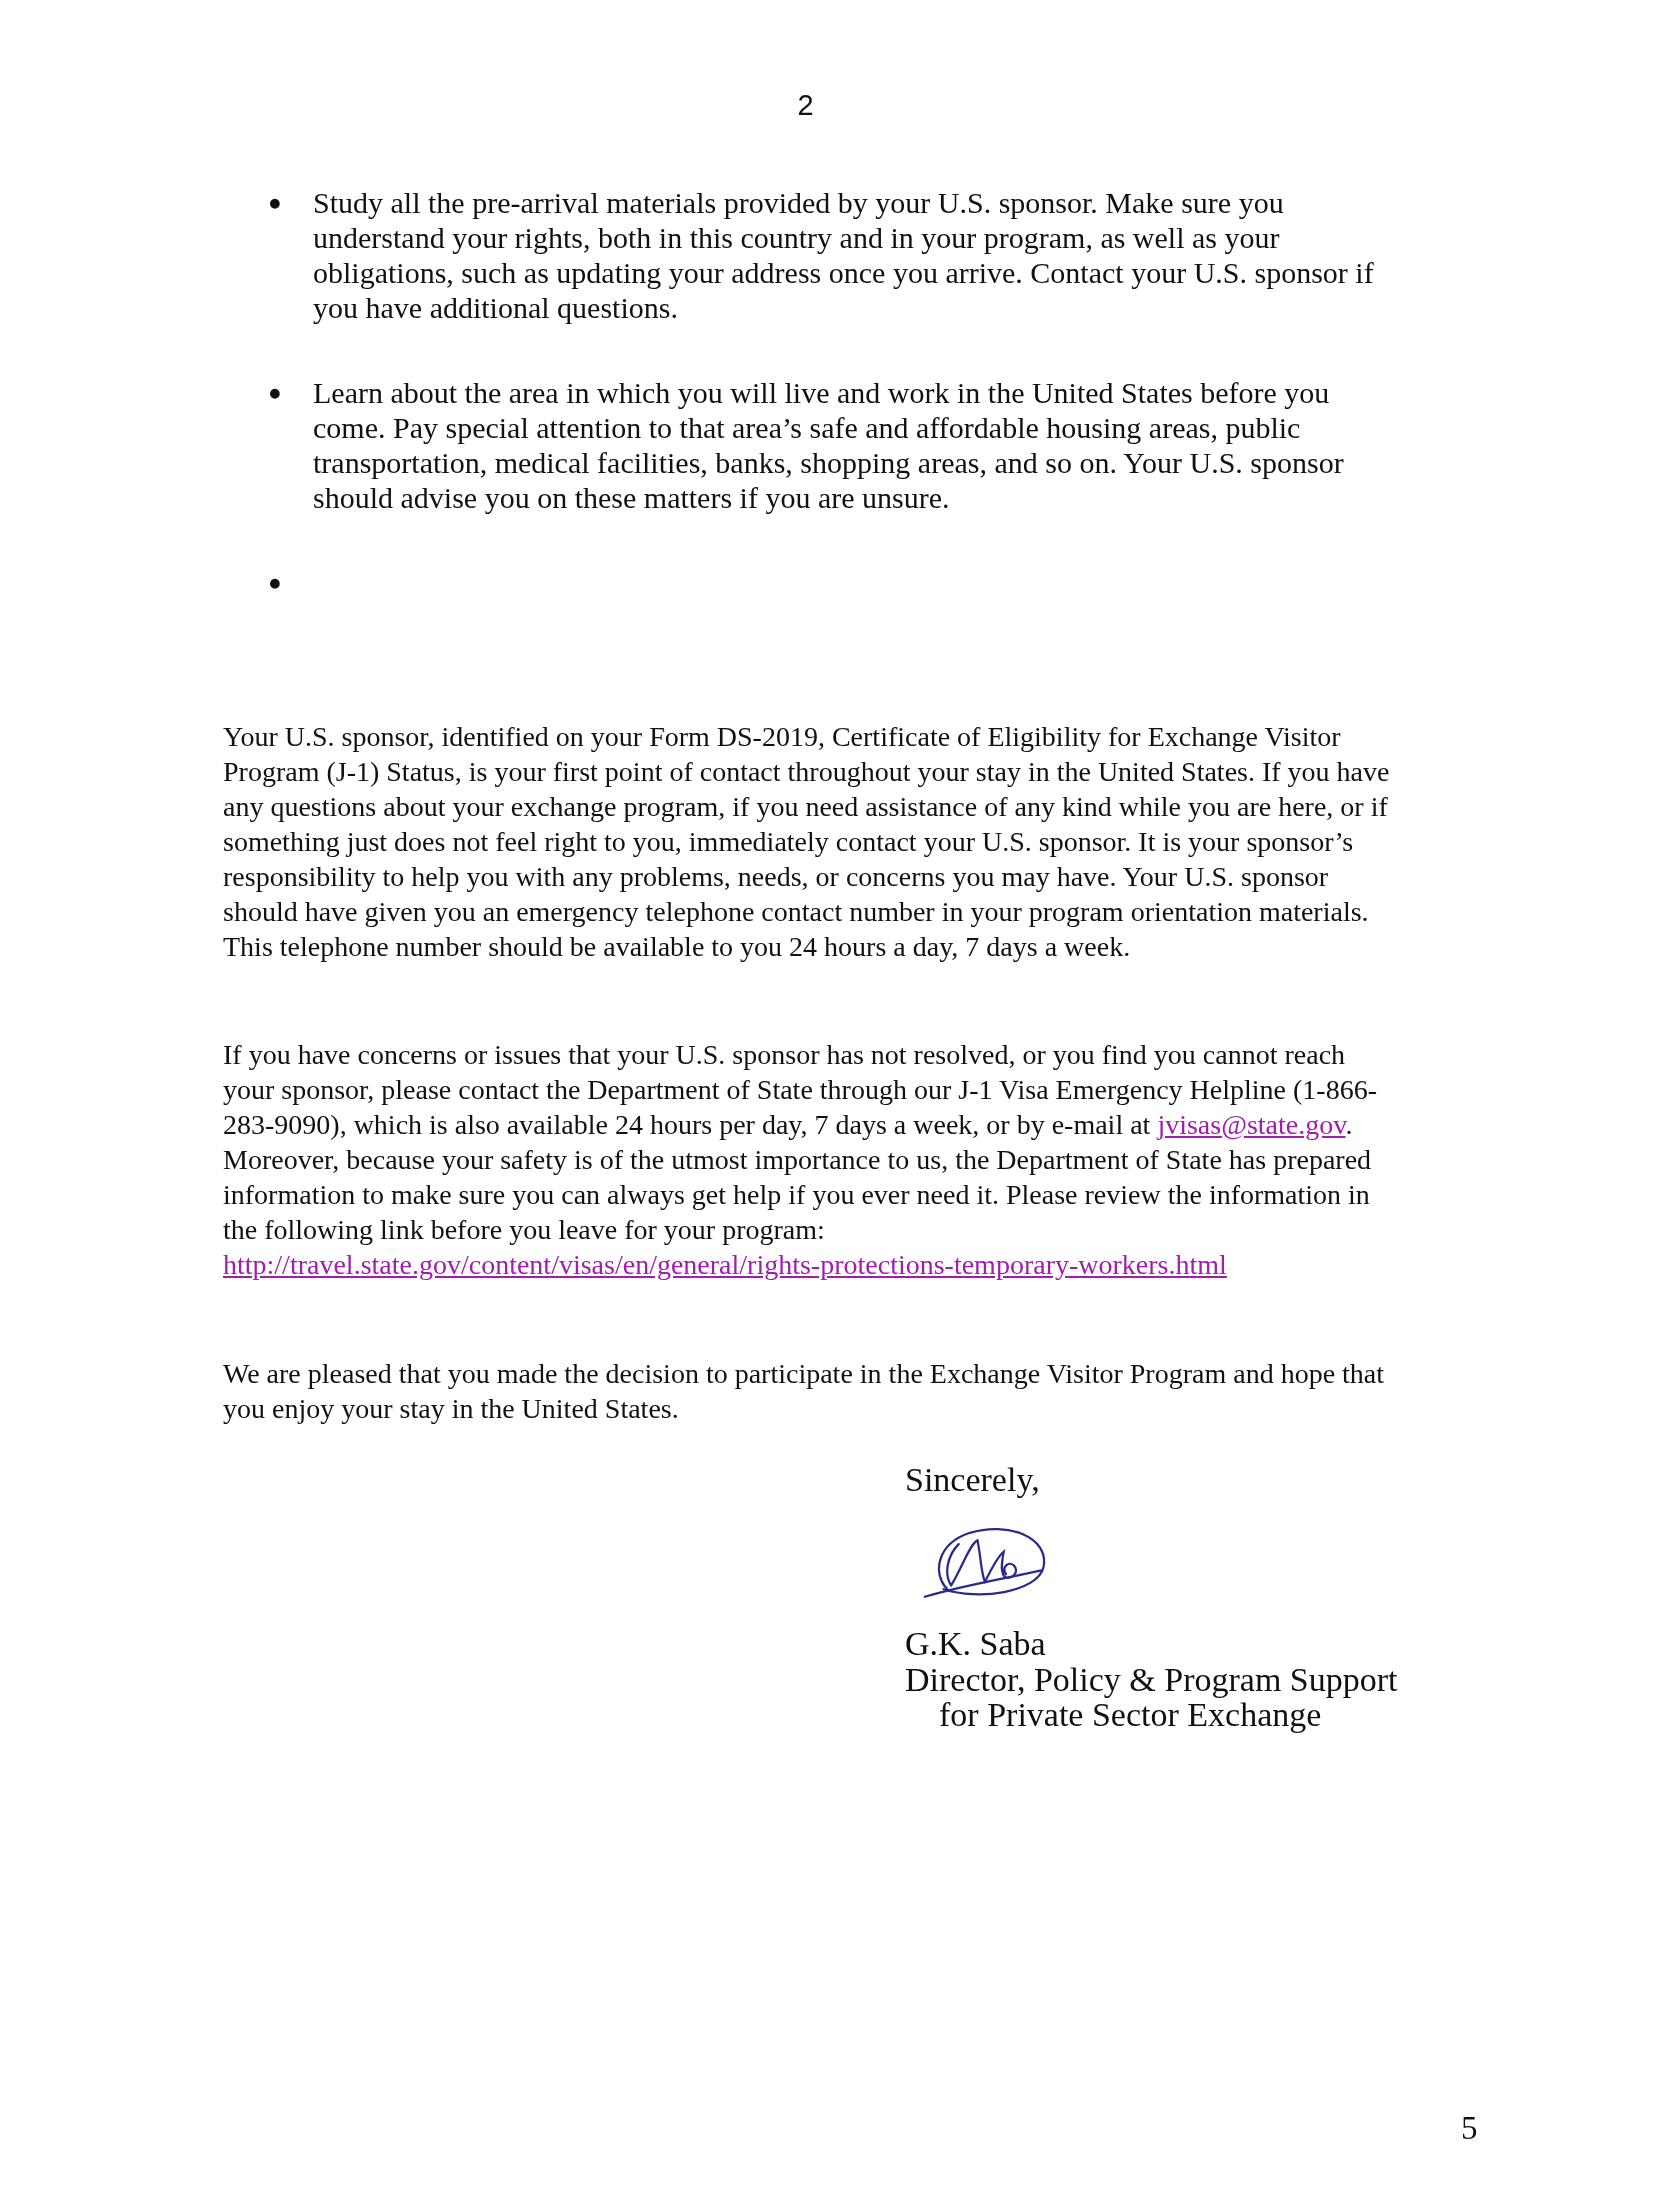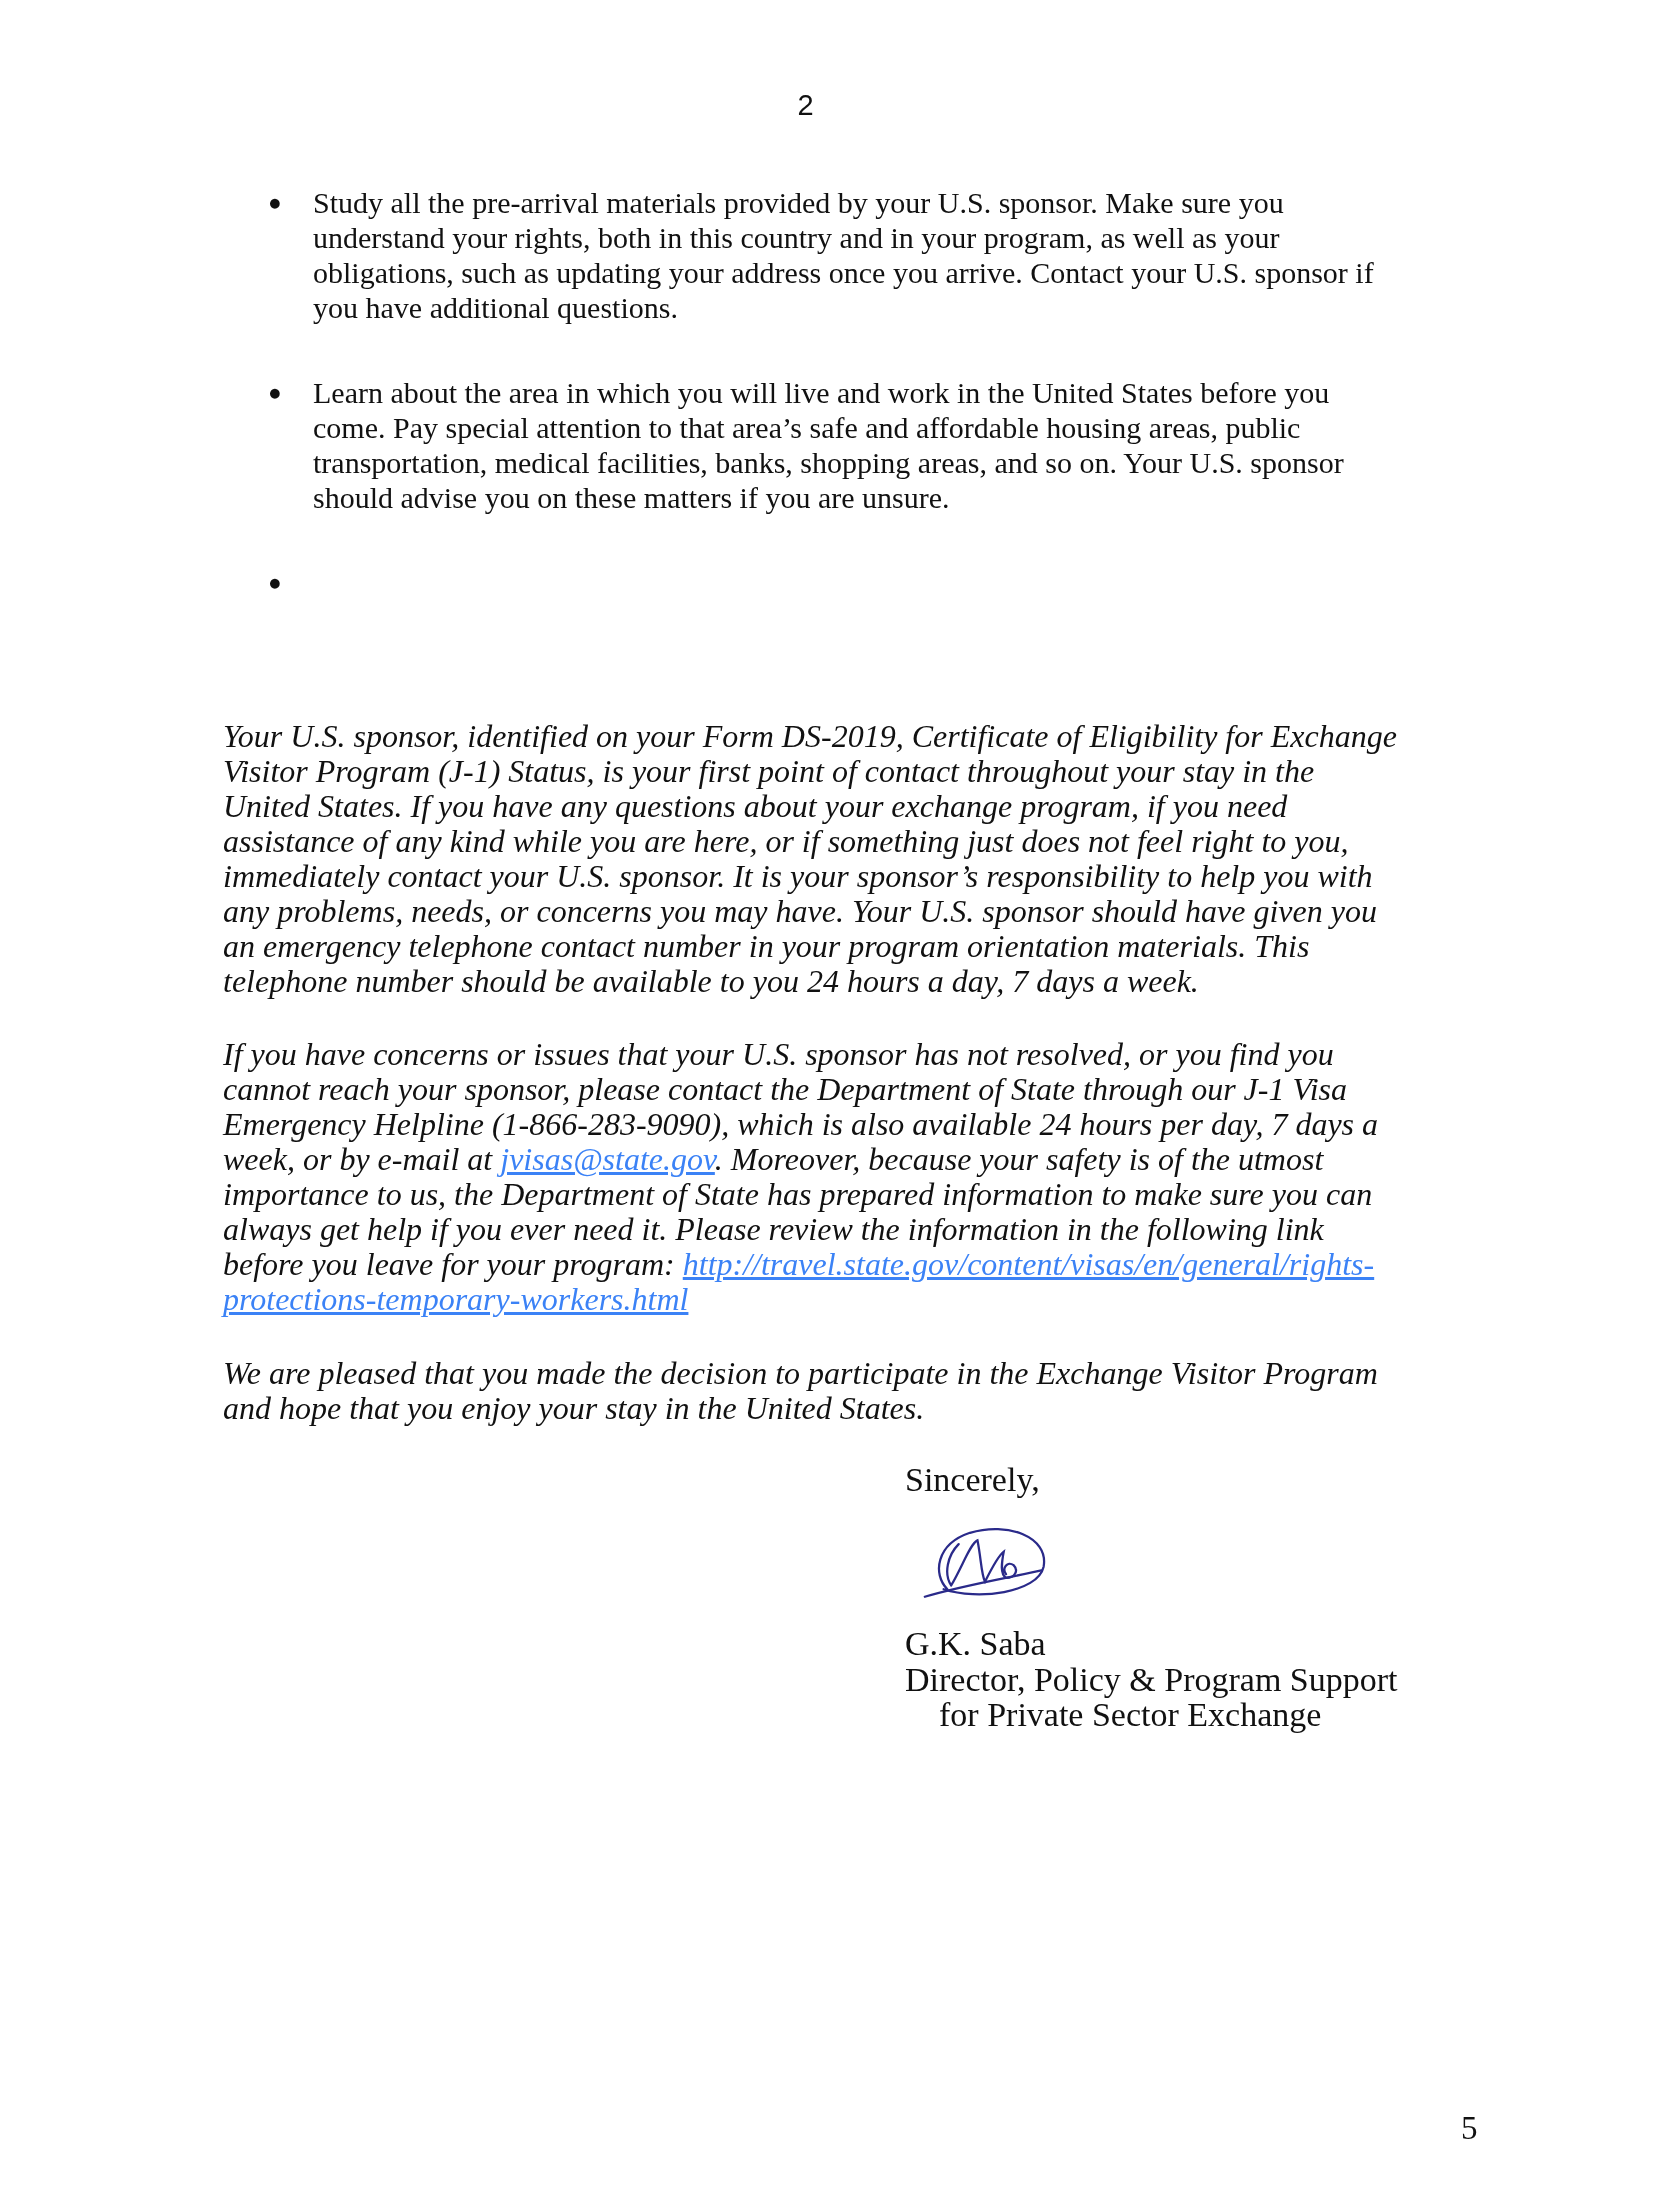--- a/index.html
+++ b/index.html
@@ -1,22 +1,22 @@
 <!DOCTYPE html>
 <html style="font-size:12px"><head>
 <meta charset="utf-8">
 <style>
   html,body{margin:0;padding:0;background:#fff;}
   body{width:1675px;height:2194px;position:relative;overflow:hidden;font-family:"Liberation Serif","DejaVu Serif",serif;color:#111;}
   .top-num{position:absolute;left:0;width:1611px;text-align:center;top:89px;font-family:"Liberation Sans","DejaVu Sans",sans-serif;font-size:29px;}
   .bullets{position:absolute;left:268px;top:185px;width:1133px;margin:0;padding:0;list-style:none;}
   .bullets li{position:relative;padding-left:45px;font-size:30px;line-height:35px;margin-bottom:50px;}
   .bullets li .dot{position:absolute;left:0;top:0;font-size:22.7px;}
-  .para{position:absolute;left:223px;width:1178px;font-size:32px;line-height:35px;margin:0;font-style:italic;}
-  a{color:#3b82f6;text-decoration:underline;margin-top:30px;}
+  .para{position:absolute;left:223px;width:1178px;font-size:28px;line-height:35px;margin:0;}
+  a{color:#a21caf;text-decoration:underline;margin-top:30px;}
   .closing{position:absolute;left:905px;font-size:34px;line-height:35px;}
   .sig{position:absolute;left:917px;top:1514px;width:151px;height:94px;}
   .bottom-num{position:absolute;left:1461px;top:2110px;font-size:33px;}
 </style>
 </head>
 <body>
 
 <div class="top-num">2</div>
 
 <ul class="bullets">

